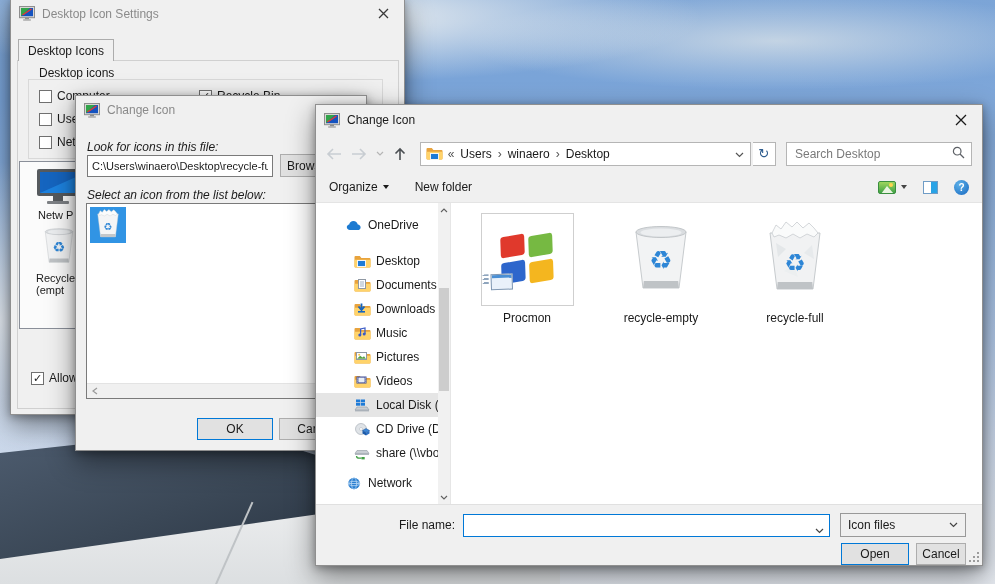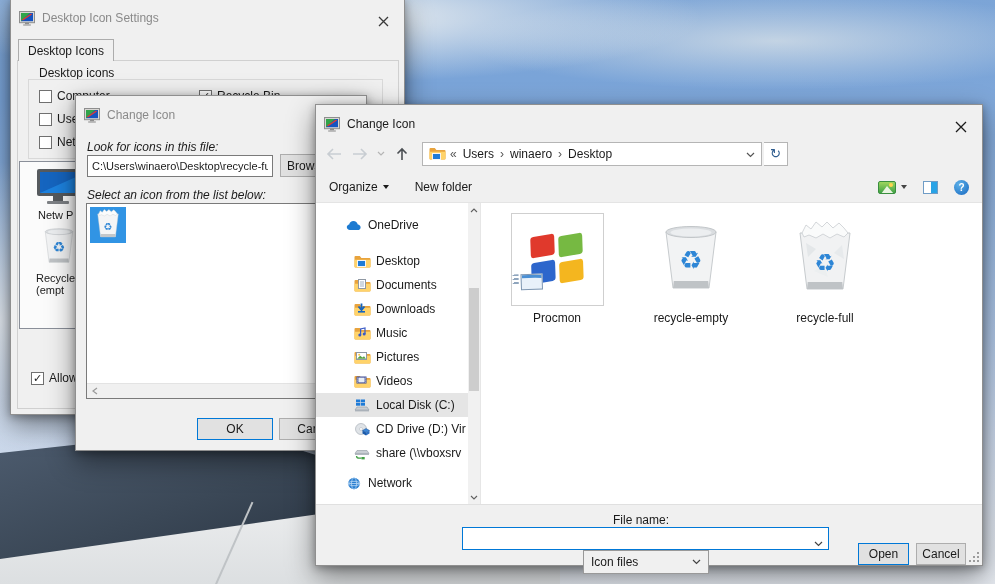--- a/index.html
+++ b/index.html
@@ -19,21 +19,21 @@
     clip-path:polygon(0 16%,52% 0,100% 42%,100% 100%,0 100%);
     background:linear-gradient(160deg,#4e5d70 0%,#3b4857 45%,#2b3644 80%,#242e3a 100%);}
   .wp-snow{position:absolute;left:0;top:480px;width:560px;height:104px;
     clip-path:polygon(0 76%,100% 0,100% 100%,0 100%);
     background:linear-gradient(180deg,#f0f1f2,#dcdfe1);}
   .wp-track{position:absolute;left:232px;top:498px;width:2px;height:96px;background:#bfc3c6;transform:rotate(24deg);}
 
   
   .dlg{position:absolute;background:#f0f0f0;border:1px solid #8f8f8f;
     box-shadow:0 10px 26px rgba(0,0,0,.45),0 2px 8px rgba(0,0,0,.3);}
-  .tbar{display:flex;align-items:flex-start;height:29px;padding:12px 8px;gap:7px;}
+  .tbar{display:flex;align-items:center;height:29px;padding:12px 8px;gap:7px;}
   .tbar .ttxt{flex:1;font-size:12px;}
   .inactive .ttxt{color:#8a8a8a;}
   .closex{width:26px;height:20px;display:flex;align-items:center;justify-content:center;}
   .appico{width:16px;height:15px;display:block;}
 
   
   .btn{background:#e1e1e1;border:1px solid #adadad;font-size:12px;color:#1a1a1a;
     display:flex;align-items:center;justify-content:center;position:absolute;}
   .btn.def{border-color:#0078d7;text-align:center;}
   .cb{position:absolute;display:flex;align-items:center;gap:5px;white-space:nowrap;}
@@ -84,21 +84,21 @@
   .toolsR{margin-left:auto;display:flex;align-items:center;gap:16px;}
   .thumbico{width:18px;height:13px;border:1px solid #3a8f3f;border-radius:2px;position:relative;overflow:hidden;
     background:linear-gradient(180deg,#9ed65e,#3fa247);}
   .thumbico i{position:absolute;left:2px;bottom:-1px;width:0;height:0;border-left:6px solid transparent;
     border-right:7px solid transparent;border-bottom:8px solid #e9f4e2;}
   .thumbico b{position:absolute;right:2px;top:1px;width:4px;height:4px;border-radius:50%;background:#ffd54f;}
   .paneico{width:15px;height:13px;border:1px solid #6f9cc6;background:linear-gradient(90deg,#fff 0 50%,#29a3e6 50%);}
   .helpico{width:15px;height:15px;border-radius:50%;color:#fff;font-size:10px;font-weight:bold;
     background:radial-gradient(circle at 35% 30%,#5db1e8,#1767c0);display:flex;align-items:center;justify-content:center;}
   .content{flex:1;display:flex;background:#fff;overflow:hidden;}
-  .sidebar{width:164px;position:relative;padding-top:10px;overflow:hidden;flex:0 0 auto;}
+  .sidebar{width:134px;position:relative;padding-top:10px;overflow:hidden;flex:0 0 auto;}
   .srow{height:24px;display:flex;align-items:center;gap:5px;white-space:nowrap;width:calc(100% - 12px);overflow:hidden;}
   .lvl1{padding-left:29px;}
   .lvl2{padding-left:37px;}
   .srow.hl{background:#e5e5e5;}
   .sgapA{height:12px;}
   .sgapB{height:6px;}
   .ico{position:relative;width:18px;height:16px;flex:0 0 auto;display:flex;align-items:center;justify-content:center;}
   .badge{position:absolute;}
   .sbarV{position:absolute;right:0;top:0;bottom:0;width:12px;background:#f1f1f1;}
   .sbarV .thumb{position:absolute;left:1px;width:10px;top:85px;height:103px;background:#cdcdcd;}
@@ -115,28 +115,28 @@
   .pw.r{left:2px;top:1px;background:#e0392c;}
   .pw.g{left:30px;top:1px;background:#76b942;}
   .pw.b{left:2px;top:27px;background:#2d66cc;}
   .pw.y{left:30px;top:27px;background:#f4b61f;}
   .pwin{position:absolute;left:-9px;bottom:-3px;width:22px;height:16px;background:#e9f1fa;
     border:1px solid #7f97b2;box-shadow:inset 0 3px 0 #4a8fd4;}
   .plines{position:absolute;left:-17px;bottom:2px;width:6px;height:11px;
     background:repeating-linear-gradient(#8fa5bd 0 1.5px,transparent 1.5px 4px);}
   
   .footer{height:61px;position:relative;border-top:1px solid #e0e0e0;background:#f0f0f0;flex:0 0 auto;}
-  .frow1{position:absolute;left:0;right:16px;top:8px;display:flex;align-items:center;justify-content:flex-end;flex-direction:column;}
+  .frow1{position:absolute;left:0;right:16px;top:8px;display:flex;align-items:center;justify-content:flex-end;}
   .fname{position:relative;margin-left:8px;width:367px;}
   .fname input{width:100%;height:23px;border:1px solid #0078d7;padding:2px 20px 2px 5px;font-family:inherit;font-size:12px;outline:none;}
   .fname .dd{position:absolute;right:6px;top:9px;}
   .ftype{margin-left:10px;width:126px;height:24px;background:#f0f0f0;border:1px solid #999;
     display:flex;align-items:center;justify-content:space-between;padding:0 7px;}
   .frow2{position:absolute;right:16px;top:38px;display:flex;gap:7px;}
-  .fbtn{position:static;width:51px;height:22px;}
+  .fbtn{position:static;width:68px;height:22px;}
   .fbtn2{position:static;width:50px;height:22px;}
   .grip{position:absolute;right:3px;bottom:3px;width:10px;height:10px;}
   .grip i{position:absolute;width:2px;height:2px;background:#9c9c9c;}
   .grip i:nth-child(1){right:0;bottom:0;}
   .grip i:nth-child(2){right:0;bottom:4px;}
   .grip i:nth-child(3){right:4px;bottom:0;}
   .grip i:nth-child(4){right:0;bottom:8px;}
   .grip i:nth-child(5){right:8px;bottom:0;}
   .grip i:nth-child(6){right:4px;bottom:4px;}
 </style>
@@ -313,20 +313,29 @@
           <span class="csep">›</span>
           <span class="crumb">Desktop</span>
         </div>
         <span class="achev">
           <svg width="9" height="6" viewBox="0 0 9 6">
               <path d="M1 1 L4.5 4.5 L8 1" stroke="#555" fill="none" stroke-width="1.2"></path>
             </svg>
         </span>
       </div>
       <span class="refresh">↻</span>
+      <div class="search">
+        <input placeholder="Search Desktop" style="">
+        <span>
+          <svg width="13" height="13" viewBox="0 0 13 13">
+              <circle cx="5.2" cy="5.2" r="3.8" stroke="#5d6166" fill="none" stroke-width="1.2"></circle>
+              <line x1="8" y1="8" x2="12" y2="12" stroke="#5d6166" stroke-width="1.2"></line>
+            </svg>
+        </span>
+      </div>
     </div>
 
     <div class="tools">
       <span class="tool">
         <span>Organize</span>
         <i class="caret"></i>
       </span>
       <span class="tool">
         <span>New folder</span>
       </span>

